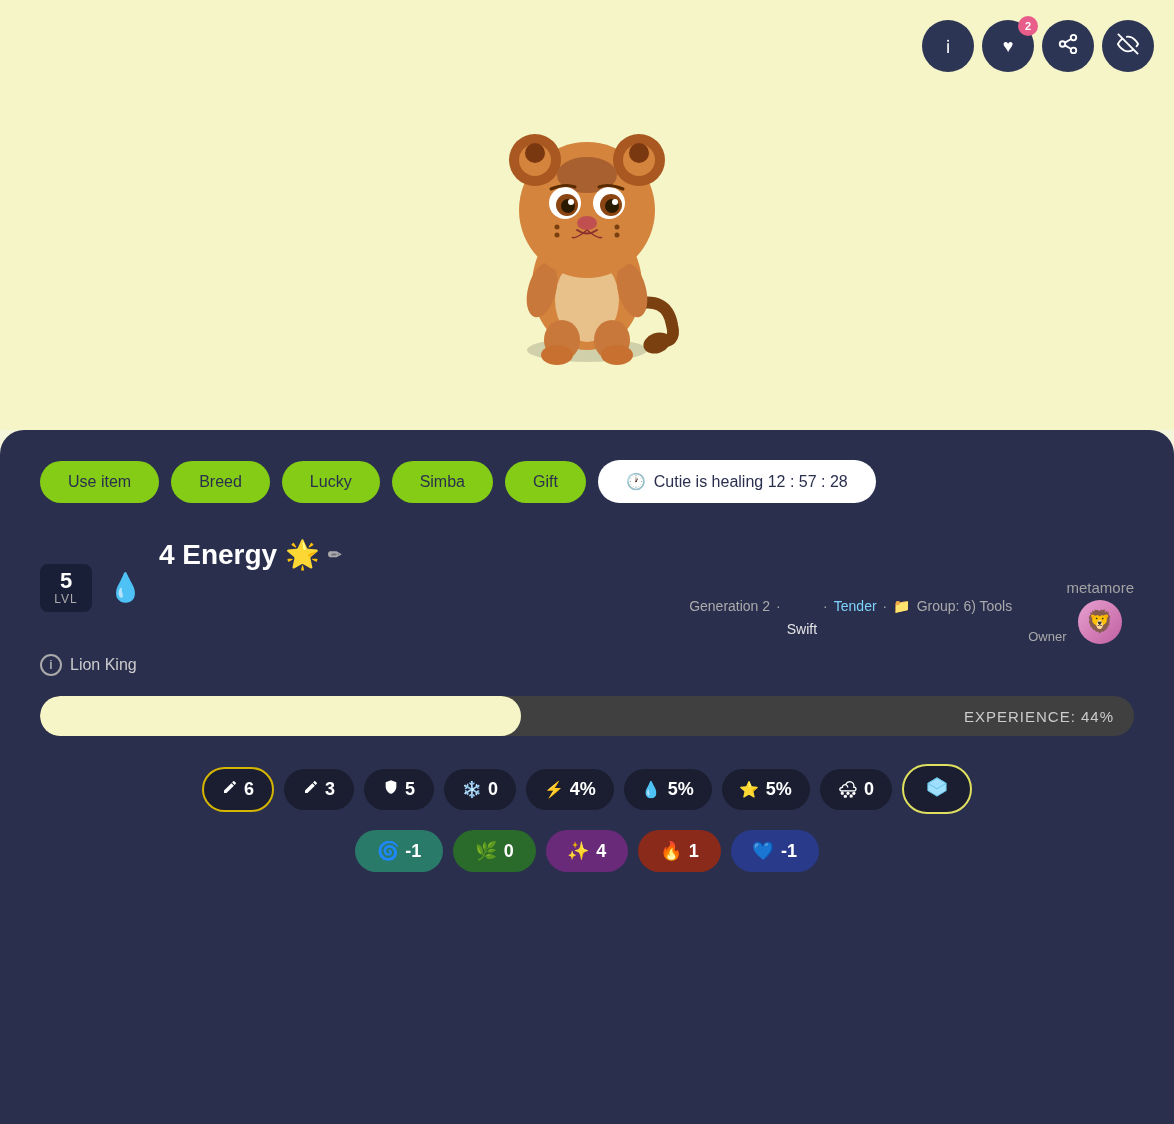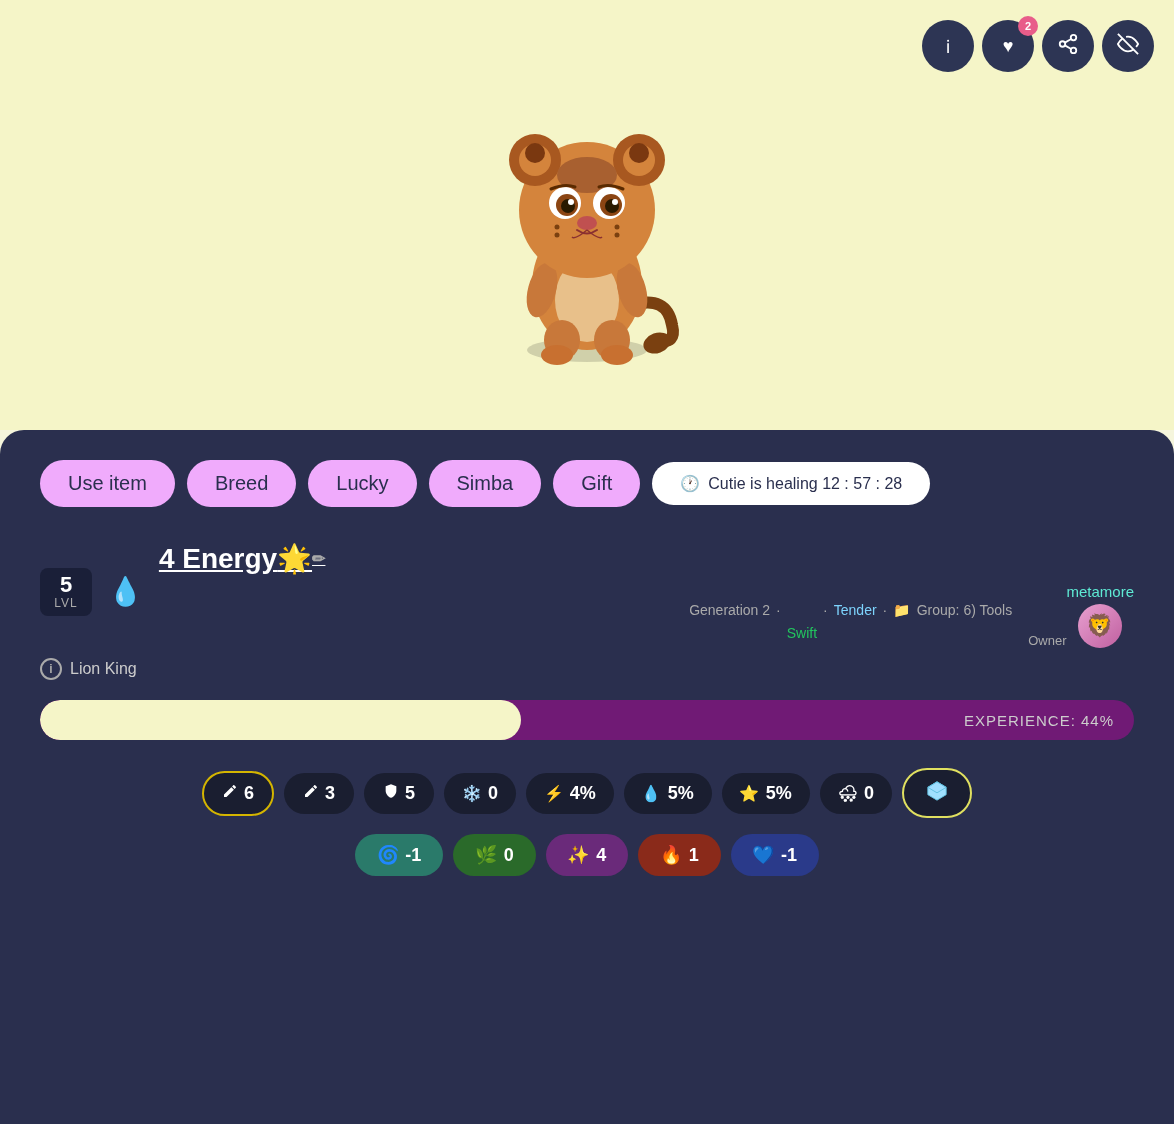--- a/index.html
+++ b/index.html
@@ -87,23 +87,23 @@
       align-items: center;
       margin-bottom: 28px;
       flex-wrap: wrap;
     }
 
     .action-btn {
       padding: 12px 28px;
       border-radius: 50px;
       border: none;
       cursor: pointer;
-      font-size: 20px;
+      font-size: 16px;
       font-weight: 500;
-      background: #f0abfc;
+      background: #84cc16;
       color: #2a2f4e;
     }
 
     .healing-btn {
       padding: 12px 28px;
       border-radius: 50px;
       border: none;
       cursor: pointer;
       font-size: 16px;
       background: white;
@@ -149,40 +149,40 @@
     .cutie-name-area {
       flex: 1;
     }
 
     .energy-name {
       font-size: 28px;
       color: white;
       font-weight: 600;
       display: flex;
       align-items: center;
-      text-decoration: underline;
+      gap: 8px;
     }
 
     .edit-icon {
       font-size: 16px;
       color: #aaa;
       cursor: pointer;
     }
 
     .cutie-meta {
       font-size: 14px;
       color: #aaa;
       margin-top: 4px;
       display: flex;
       gap: 6px;
       align-items: center;
       justify-content: flex-end;
     }
 
-    .cutie-meta .swift { color: #22c55e; margin-top: 46px; }
+    .cutie-meta .swift { color: #e5e5e5; margin-top: 46px; }
     .cutie-meta .tender { color: #7dd3fc; }
     .cutie-meta .dot { color: #aaa; }
 
     .owner-area {
       display: flex;
       align-items: flex-end;
       color: #aaa;
       font-size: 13px;
     }
 
@@ -216,21 +216,21 @@
       display: flex;
       align-items: center;
       justify-content: center;
       font-size: 12px;
       color: #aaa;
       font-weight: bold;
     }
 
     
     .xp-bar-container {
-      background: #701a75;
+      background: #404040;
       border-radius: 50px;
       height: 40px;
       width: 100%;
       margin-bottom: 28px;
       position: relative;
       overflow: hidden;
     }
 
     .xp-bar-fill {
       background: #f5f5c8;
@@ -455,21 +455,21 @@
         <span class="tender">Tender</span>
         <span class="dot">·</span>
         <span>📁</span>
         <span>Group: 6) Tools</span>
       </div>
     </div>
 
     <div class="owner-area">
       <span>Owner</span>
       <div class="owner-row">
-        <span style="color:#5eead4;font-size:15px;margin-top:48px;">metamore</span>
+        <span style="color:#a3a3a3;font-size:15px;margin-top:48px;">metamore</span>
         <div class="owner-avatar">🦁</div>
       </div>
     </div>
   </div>
 
   <div class="species-row">
     <div class="info-circle">i</div>
     <span>Lion King</span>
   </div>
 

